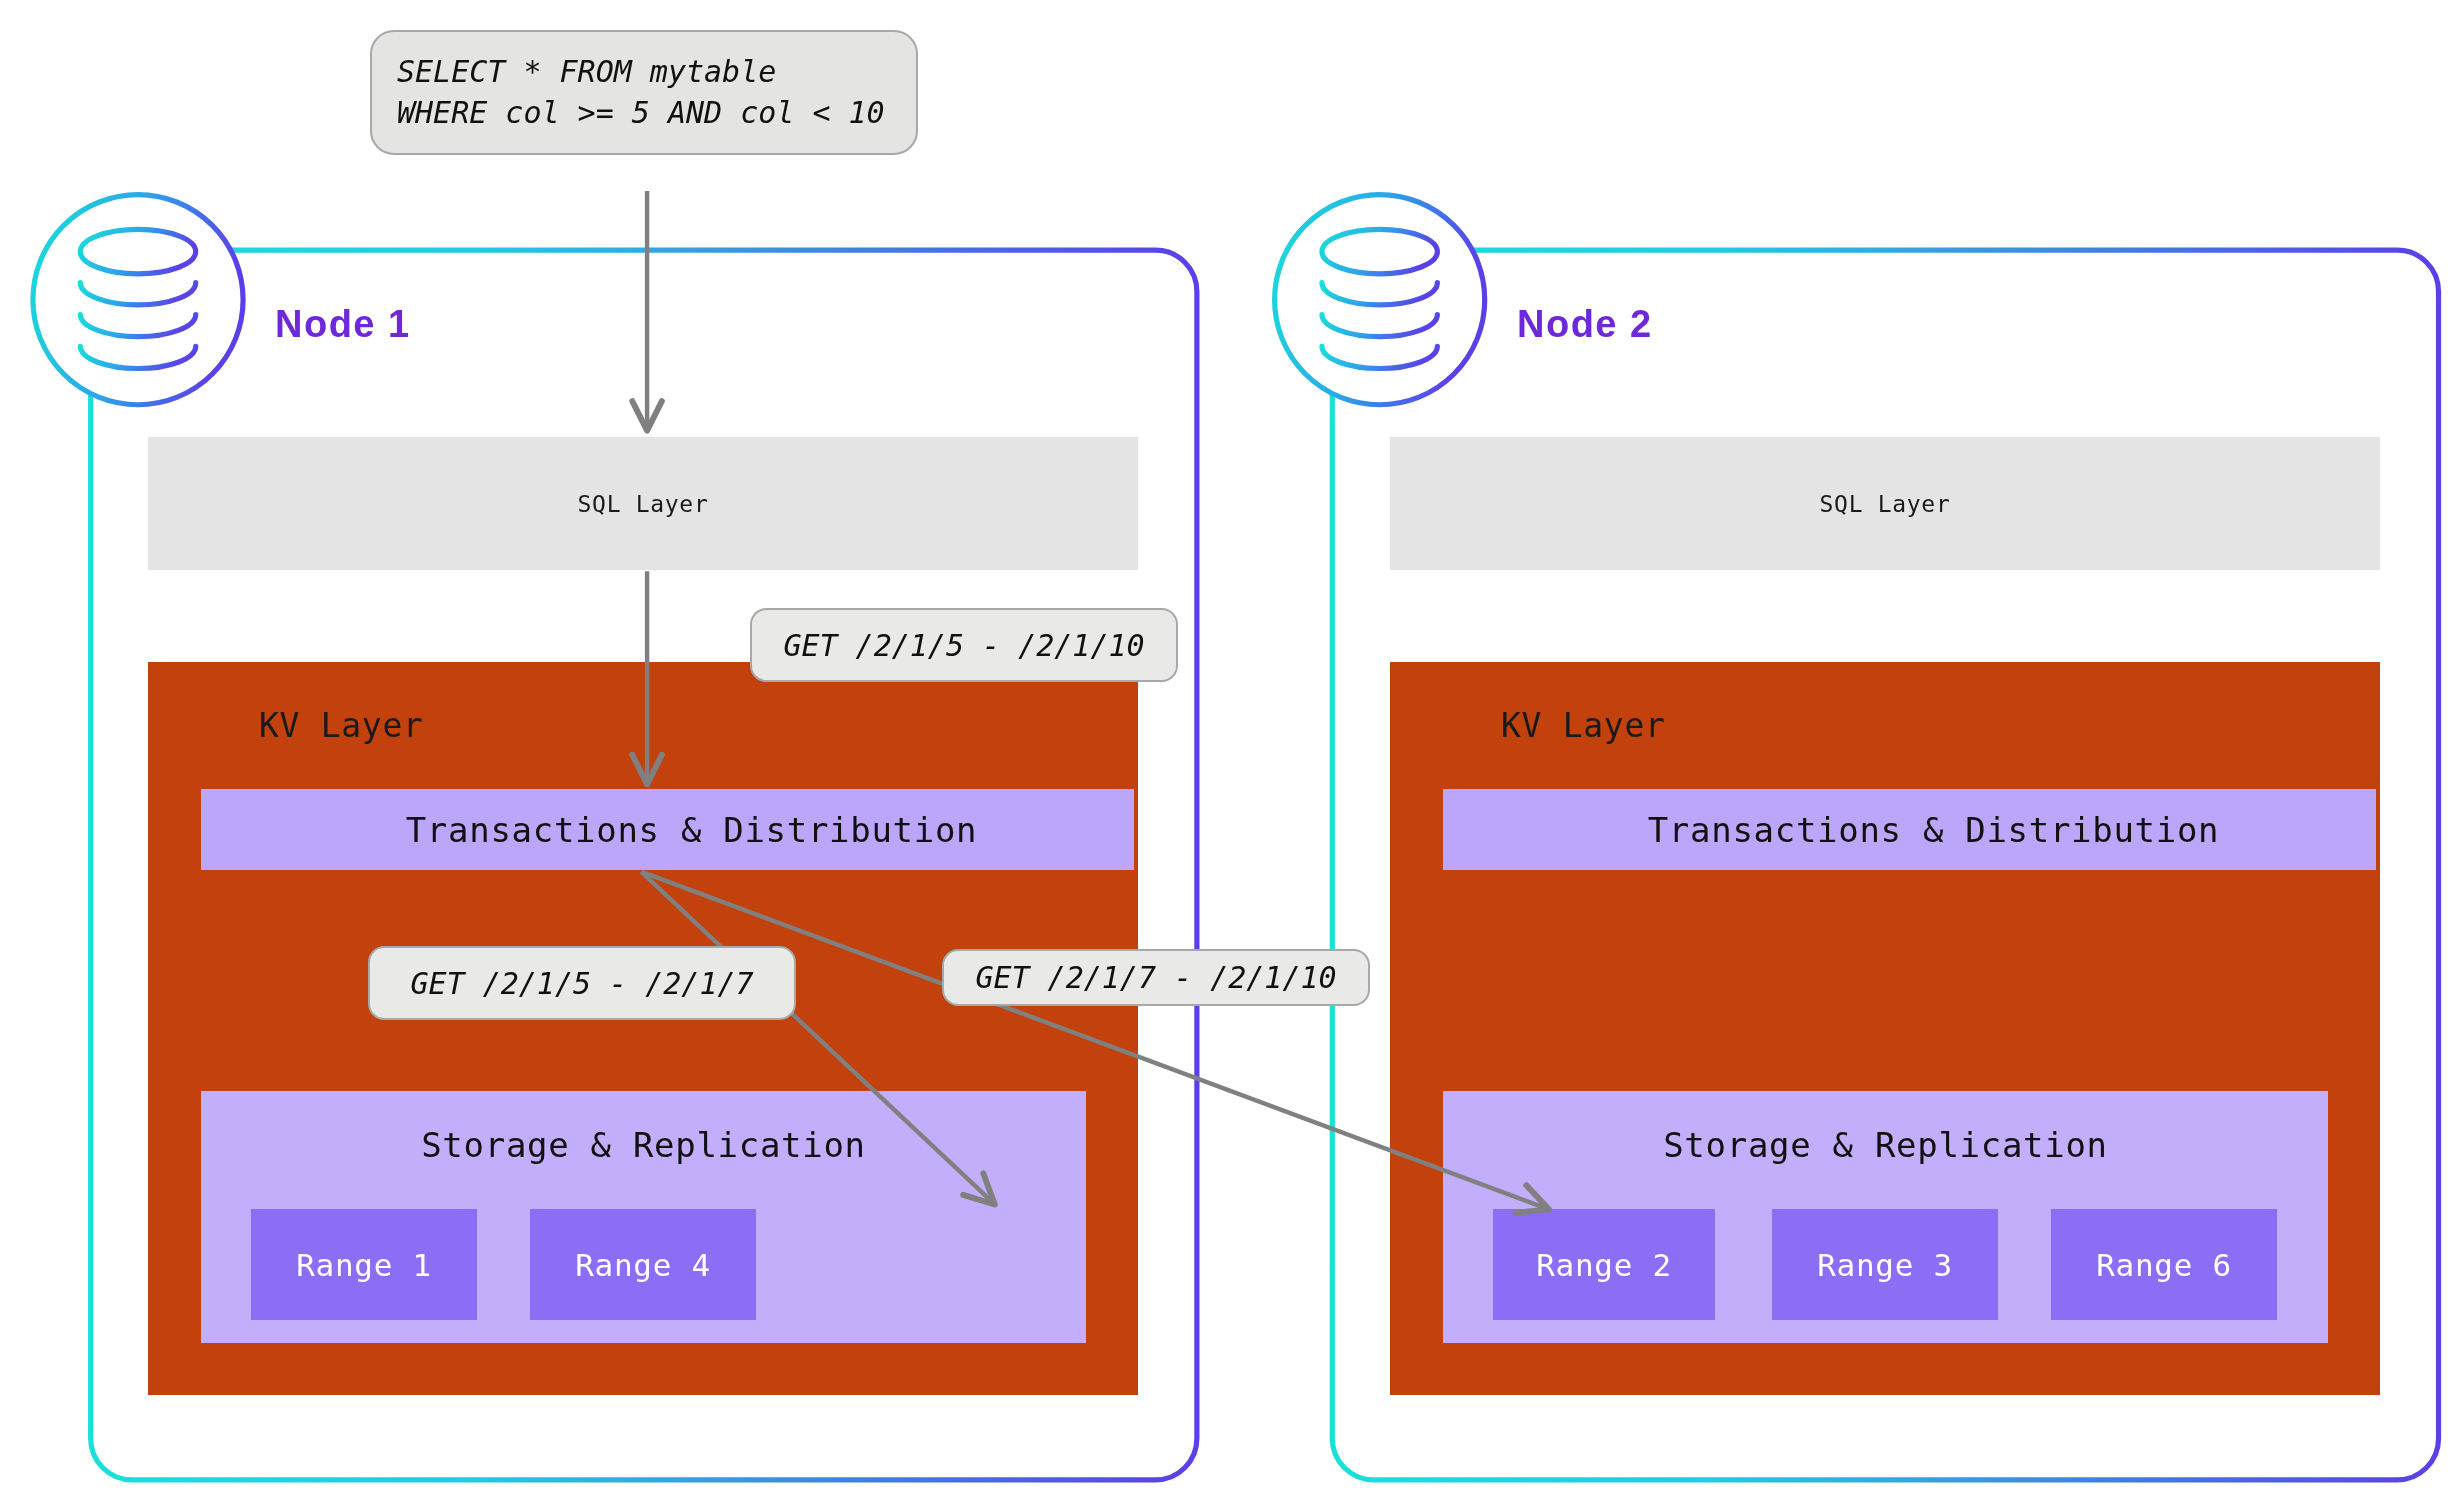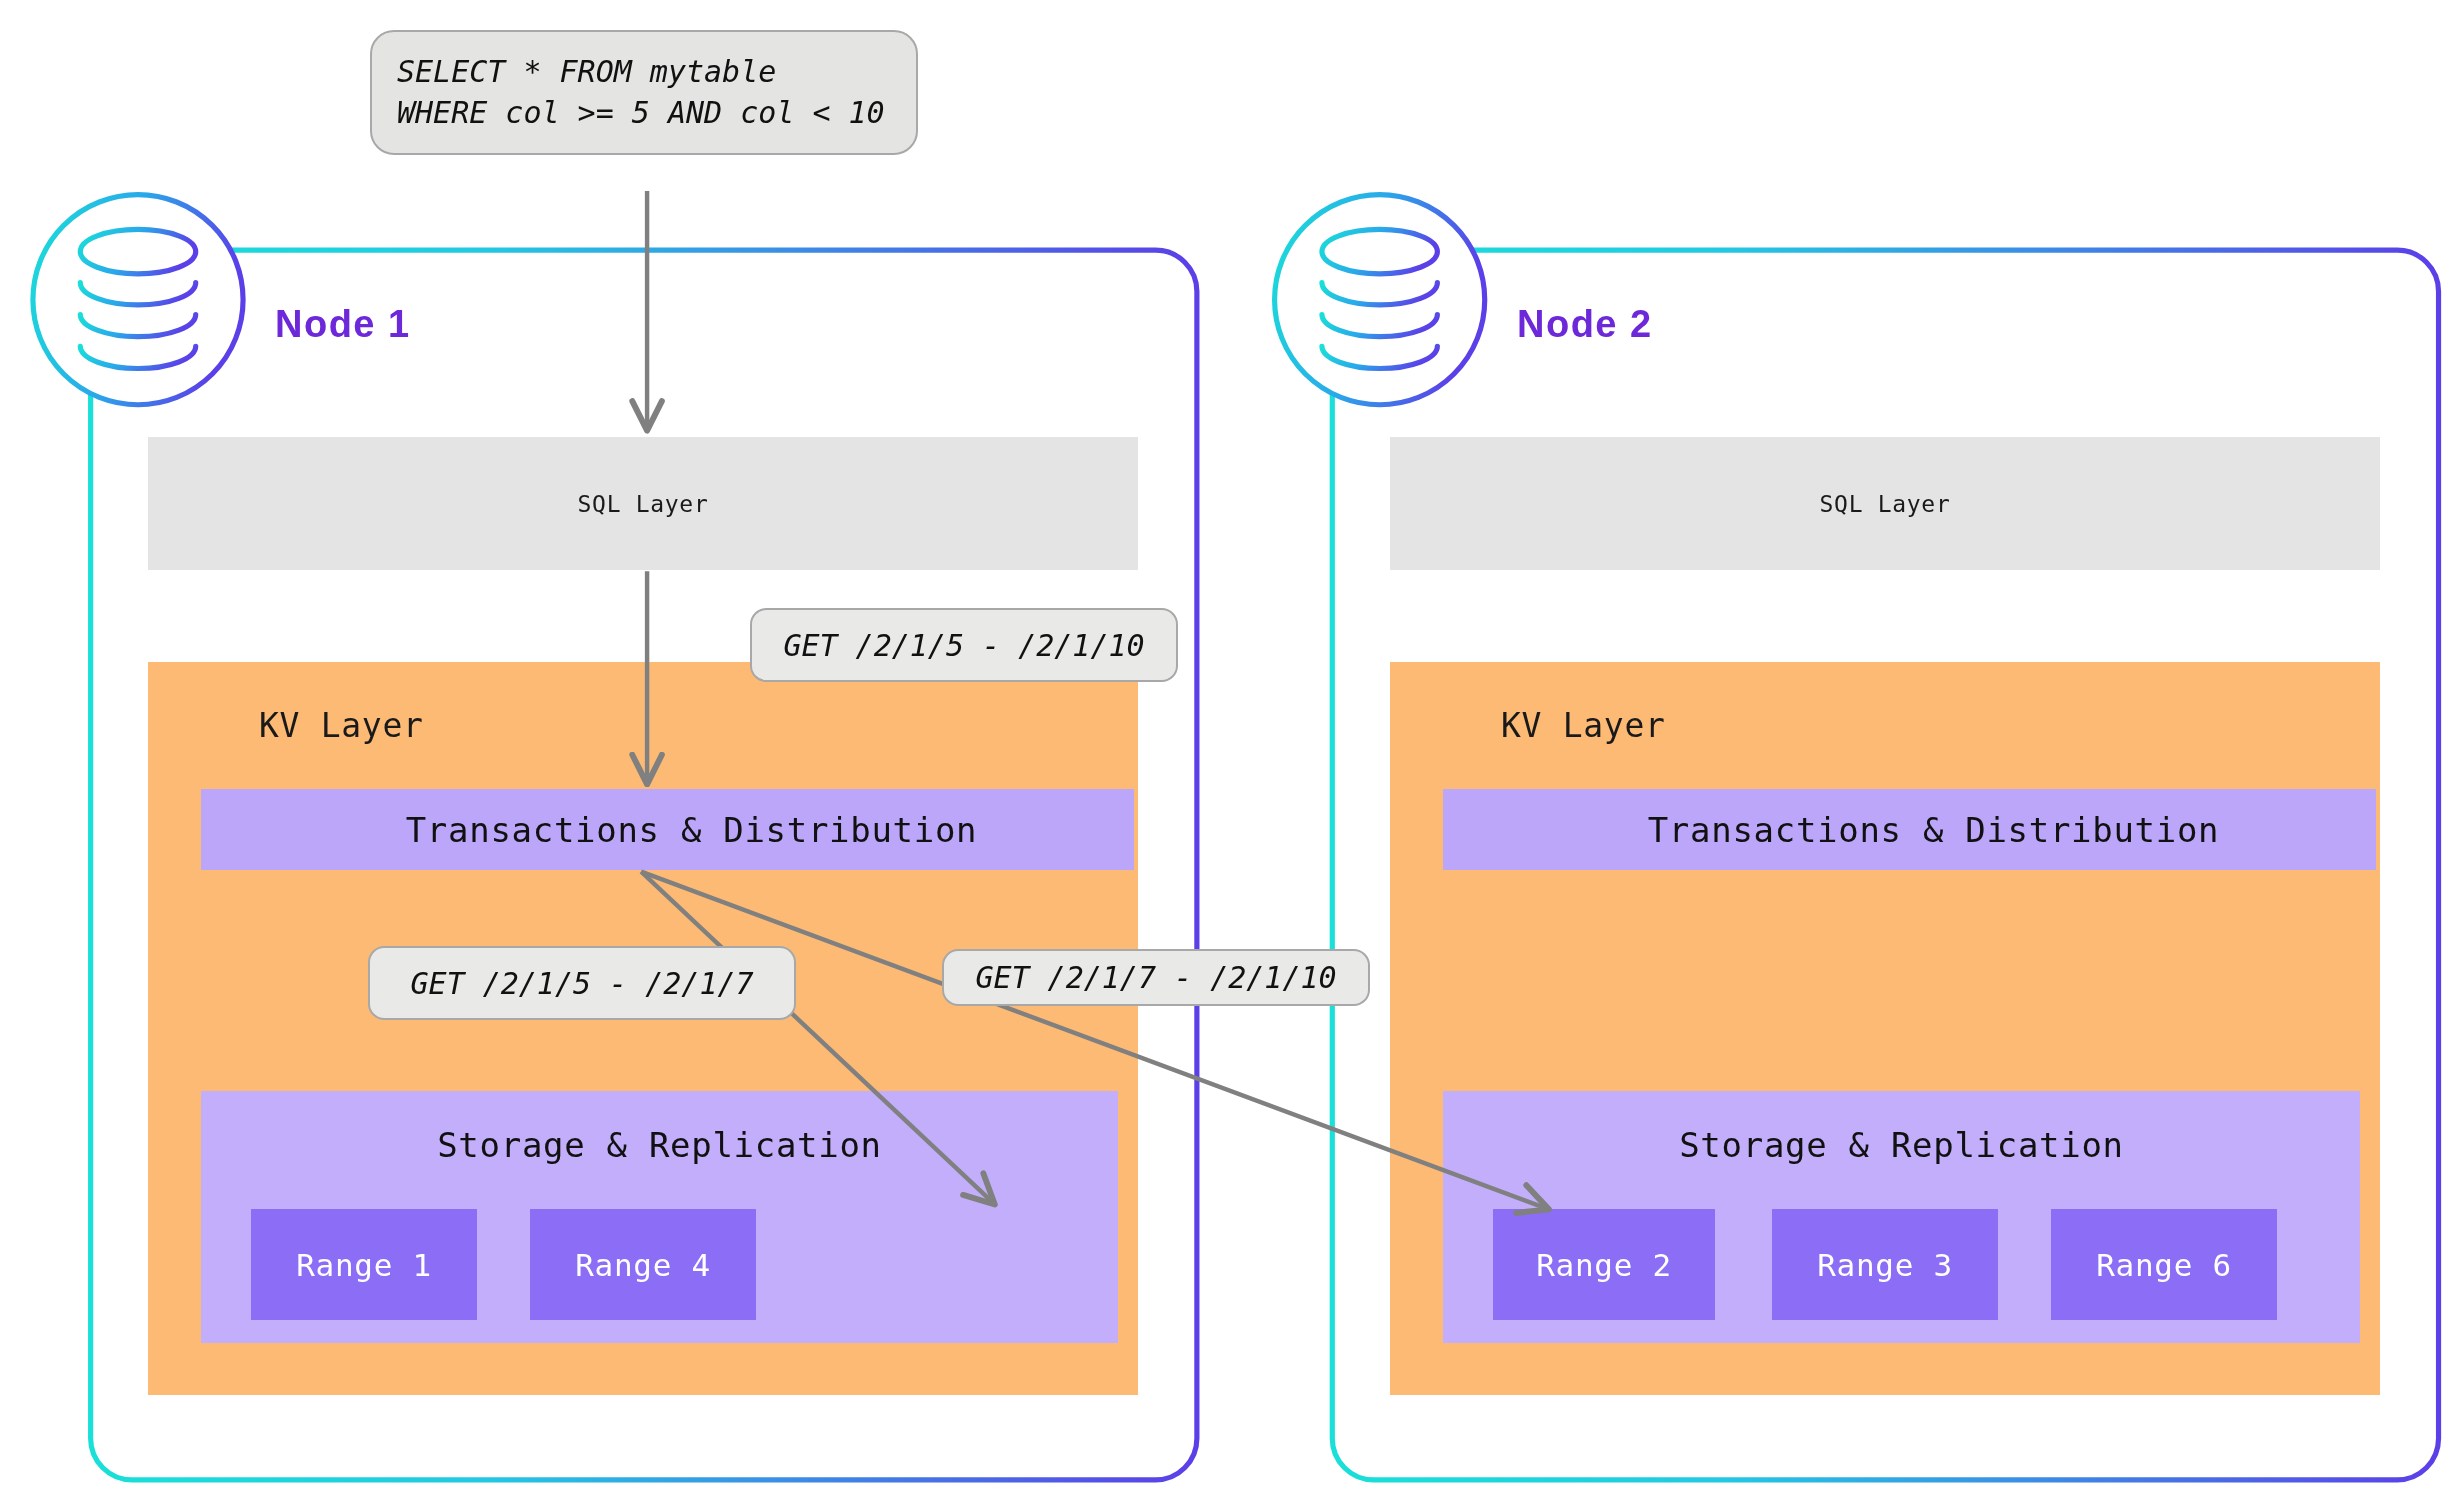--- a/index.html
+++ b/index.html
@@ -46,21 +46,21 @@
     display: flex;
     align-items: center;
     justify-content: center;
     font-size: 23px;
     color: #1a1a1a;
     letter-spacing: 0.7px;
   }
 
   .kv-layer {
     position: absolute;
-    background: #fdba74;
+    background: #c2410c;
   }
   .kv-layer-label {
     position: absolute;
     font-size: 33px;
     color: #1a1a1a;
     letter-spacing: 0.7px;
     white-space: nowrap;
   }
 
   .txn-box {
@@ -71,21 +71,20 @@
     justify-content: center;
     font-size: 34px;
     color: #111111;
     letter-spacing: 0.7px;
     padding-left: 48px;
   }
 
   .storage-box {
     position: absolute;
     background: #c2aefb;
-    padding-left: 32px;
   }
   .storage-label {
     position: absolute;
     width: 100%;
     text-align: center;
     font-size: 34px;
     color: #111111;
     letter-spacing: 0.7px;
   }
   .range-box {

